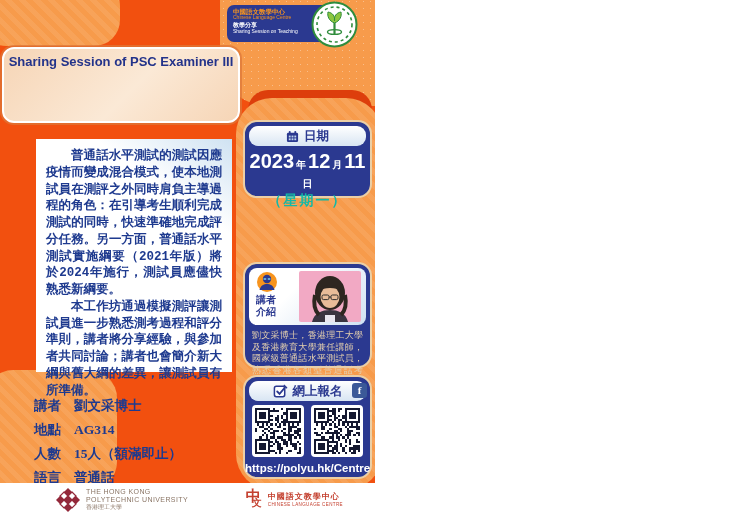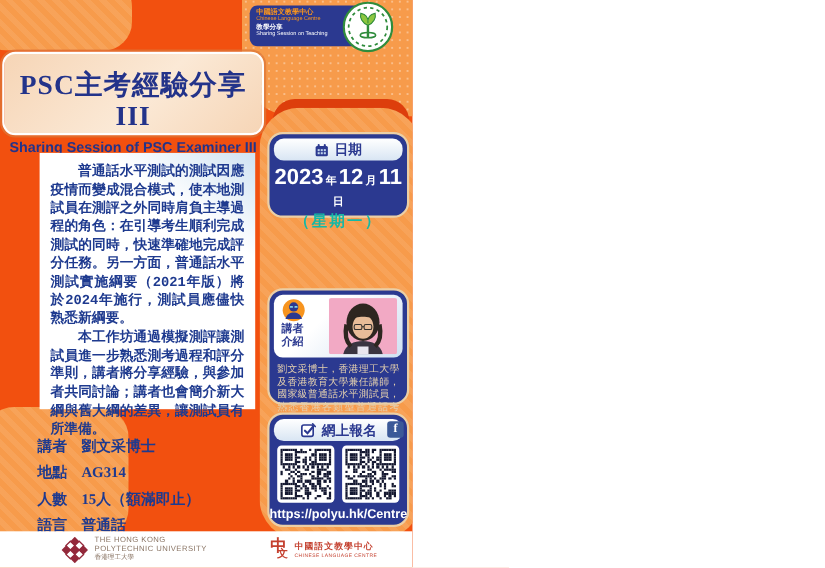--- a/index.html
+++ b/index.html
@@ -116,21 +116,20 @@
     </div>
     <svg class="badge-logo" viewBox="0 0 47 47">
       <circle cx="23.5" cy="23.5" r="22" fill="#ffffff" stroke="#2F8C3C" stroke-width="2"></circle>
       <circle cx="23.5" cy="23.5" r="17.5" fill="none" stroke="#2F8C3C" stroke-width="1.6" stroke-dasharray="3 3"></circle>
       <path d="M23.5 33 L23.5 20" stroke="#2F8C3C" stroke-width="2.2" fill="none"></path>
       <path d="M23.5 22 C18 20 16 15 17 11 C22 12 24 15 23.5 20 C23 15 25 12 30 11 C31 15 29 20 23.5 22 Z" fill="#8CC63F" stroke="#2F8C3C" stroke-width="1"></path>
       <ellipse cx="23.5" cy="31" rx="7" ry="2.4" fill="none" stroke="#2F8C3C" stroke-width="1.4"></ellipse>
     </svg>
 
     <div class="title-box">
-      <div class="title-zh">PSC主考經驗分享 III</div>
       <div class="title-en">Sharing Session of PSC Examiner III</div>
     </div>
 
     <div class="desc-box">
       <p>普通話水平測試的測試因應疫情而變成混合模式，使本地測試員在測評之外同時肩負主導過程的角色：在引導考生順利完成測試的同時，快速準確地完成評分任務。另一方面，普通話水平測試實施綱要（2021年版）將於2024年施行，測試員應儘快熟悉新綱要。</p>
       <p>本工作坊通過模擬測評讓測試員進一步熟悉測考過程和評分準則，講者將分享經驗，與參加者共同討論；講者也會簡介新大綱與舊大綱的差異，讓測試員有所準備。</p>
     </div>
 
     <div class="details">
       <div class="drow">

